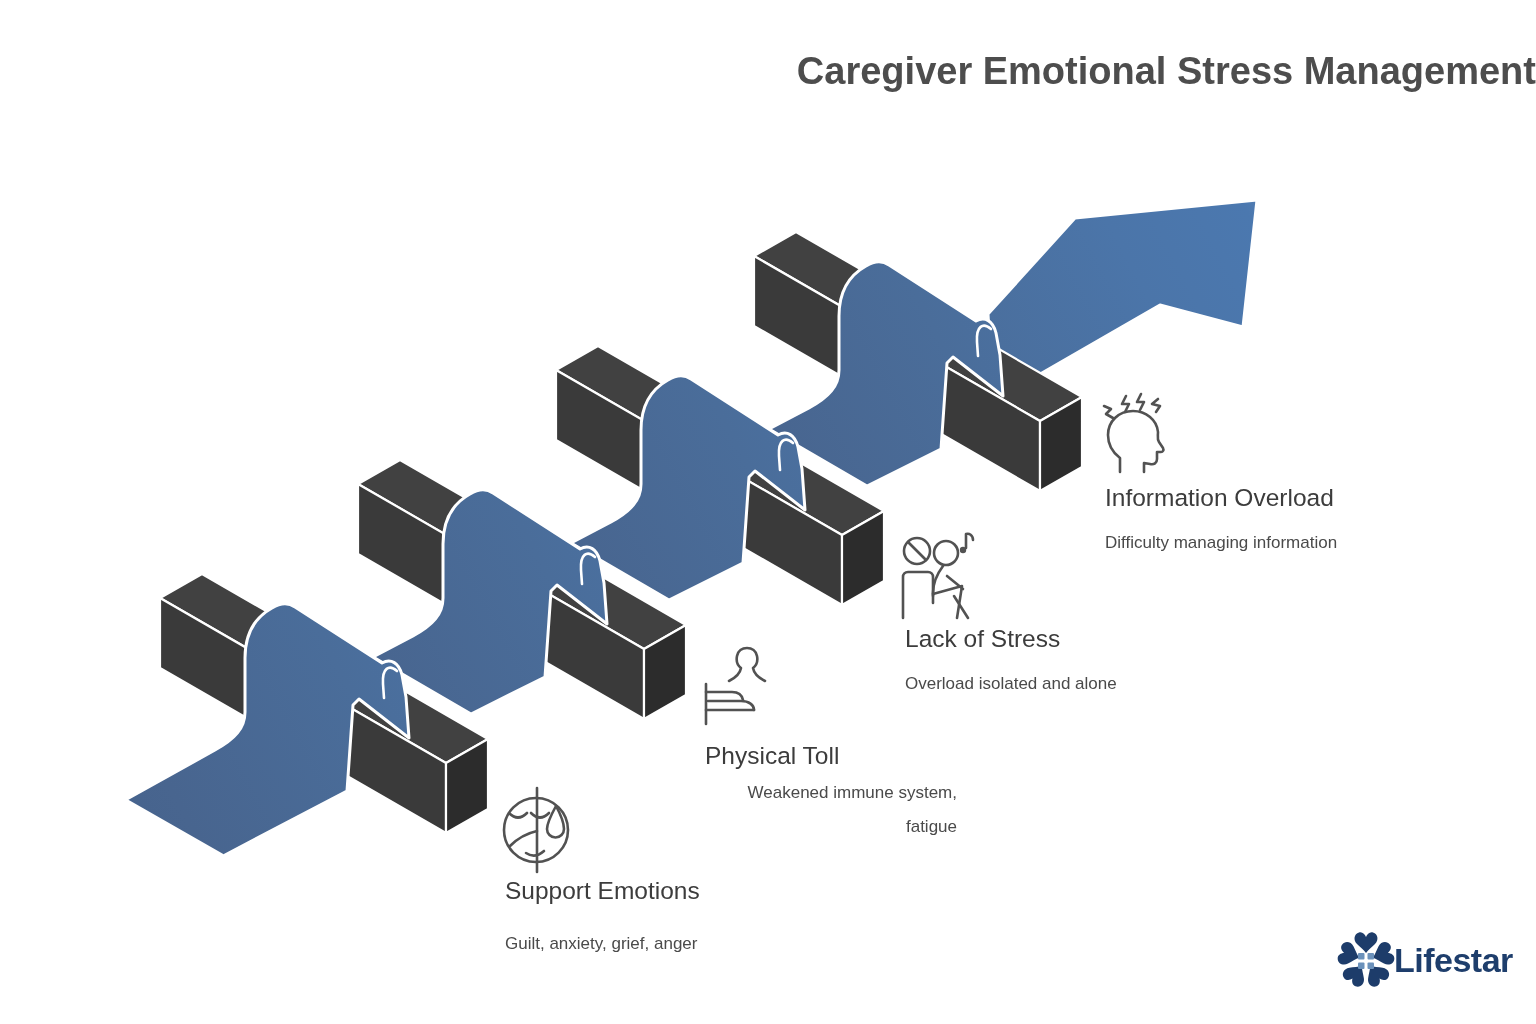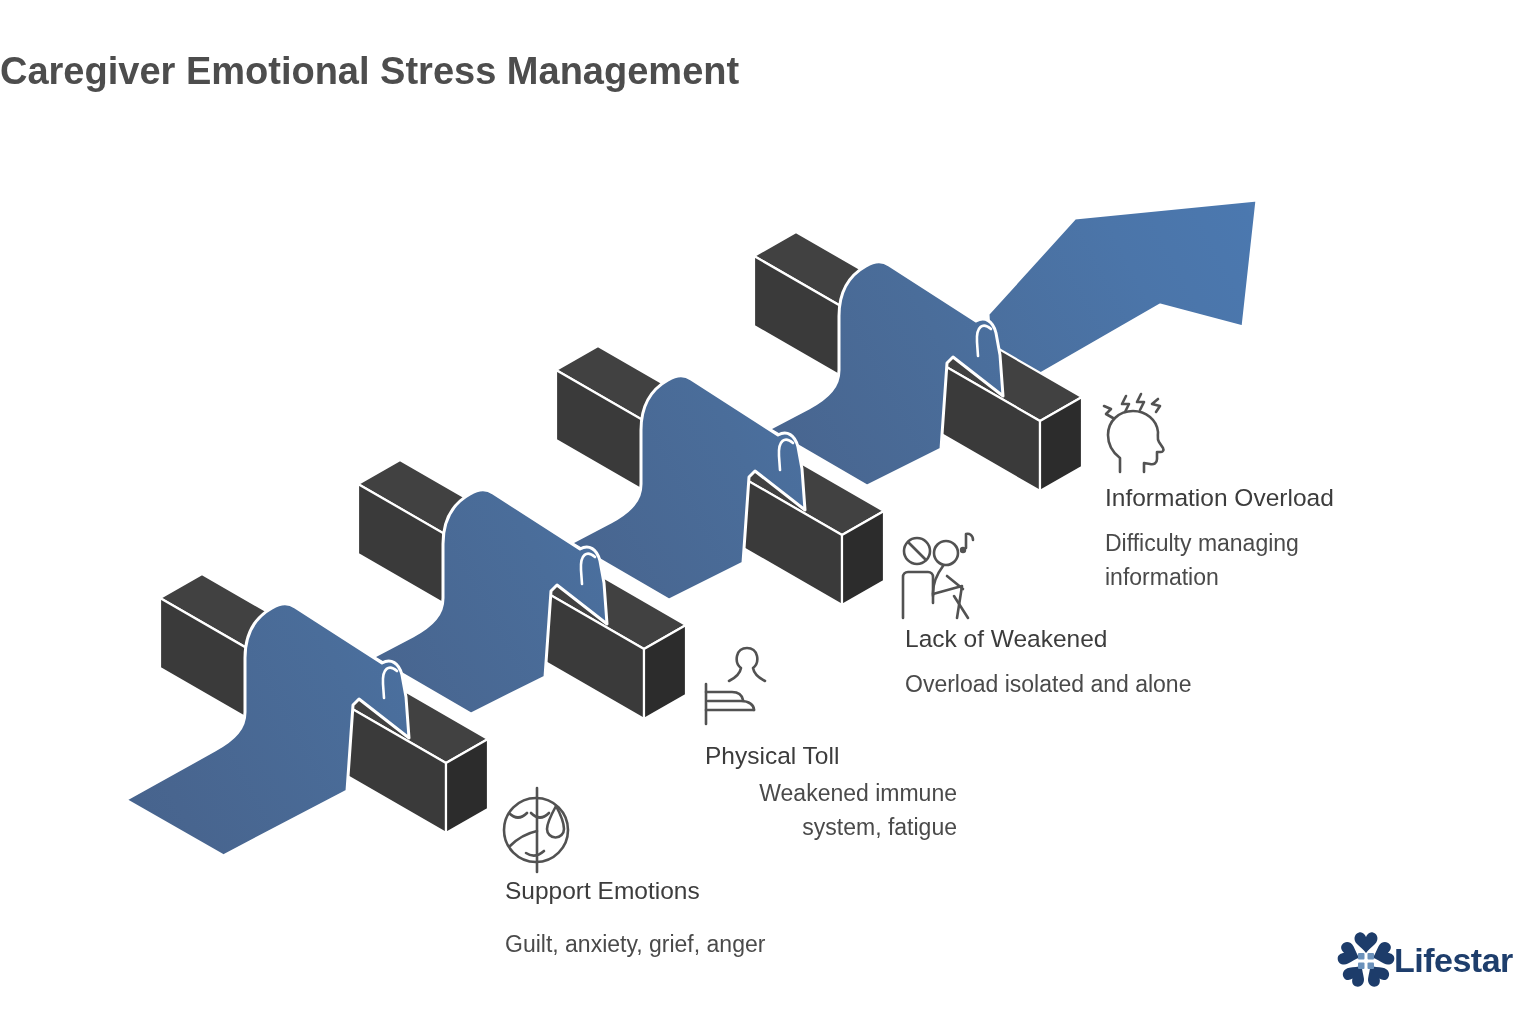--- a/index.html
+++ b/index.html
@@ -2,28 +2,28 @@
 <html><head>
 <meta charset="utf-8">
 <style>
   html,body{margin:0;padding:0;}
   body{
     width:1536px;height:1024px;position:relative;background:#ffffff;
     font-family:"Liberation Sans", sans-serif;overflow:hidden;
   }
   #scene{position:absolute;left:0;top:0;}
   .title{
-    position:absolute;left:0;top:50px;width:100%;text-align:left;
+    position:absolute;left:0;top:50px;width:100%;text-align:right;
     font-size:38px;font-weight:700;color:#4d4d4d;letter-spacing:0px;
   }
   .step-heading{
     position:absolute;font-size:24.5px;font-weight:400;color:#3c3c3c;white-space:nowrap;
   }
   .step-desc{
-    position:absolute;font-size:23px;font-weight:400;color:#4a4a4a;line-height:34px;
+    position:absolute;font-size:17px;font-weight:400;color:#4a4a4a;line-height:34px;
   }
   .s1h{left:505px;top:877px;}
   .s1d{left:505px;top:919px;width:420px;margin-top:8px;}
   .s2h{left:705px;top:742px;}
   .s2d{left:705px;top:776px;width:252px;text-align:right;}
   .s3h{left:905px;top:625px;}
   .s3d{left:905px;top:667px;width:420px;}
   .s4h{left:1105px;top:484px;}
   .s4d{left:1105px;top:526px;width:266px;}
   .logo-text{
@@ -159,17 +159,17 @@
 </svg>
 
 <div class="title">Caregiver Emotional Stress Management</div>
 
 <div class="step-heading s1h">Support Emotions</div>
 <div class="step-desc s1d">Guilt, anxiety, grief, anger</div>
 
 <div class="step-heading s2h">Physical Toll</div>
 <div class="step-desc s2d">Weakened immune system, fatigue</div>
 
-<div class="step-heading s3h">Lack of Weakened</div>
+<div class="step-heading s3h">Lack of Stress</div>
 <div class="step-desc s3d">Overload isolated and alone</div>
 
 <div class="step-heading s4h">Information Overload</div>
 <div class="step-desc s4d">Difficulty managing information</div>
 
 </body></html>

